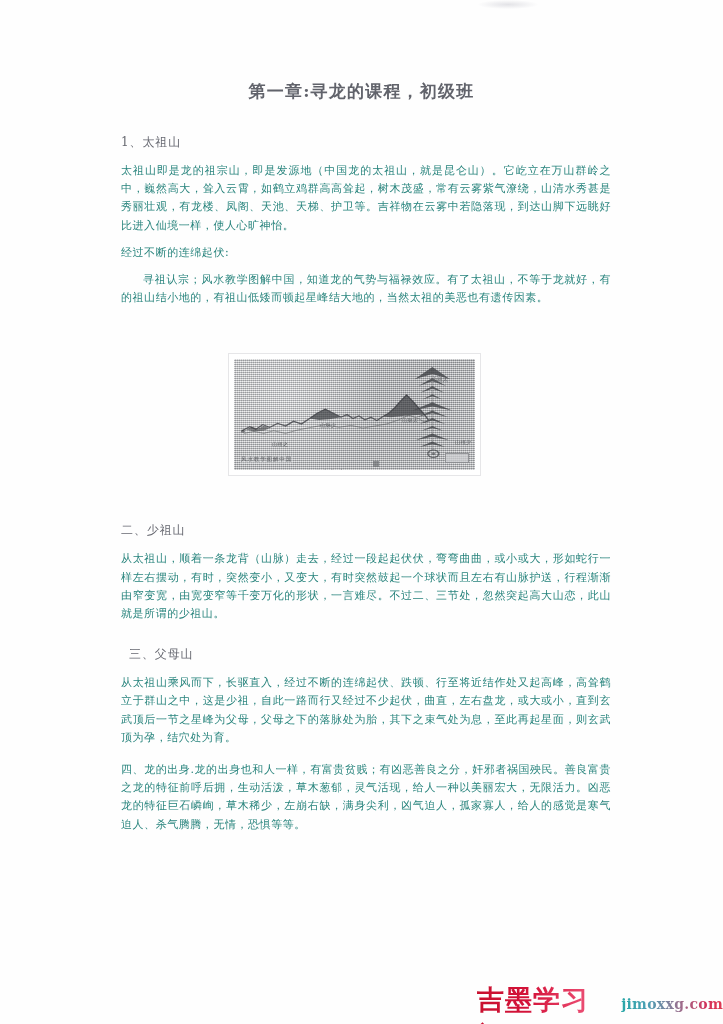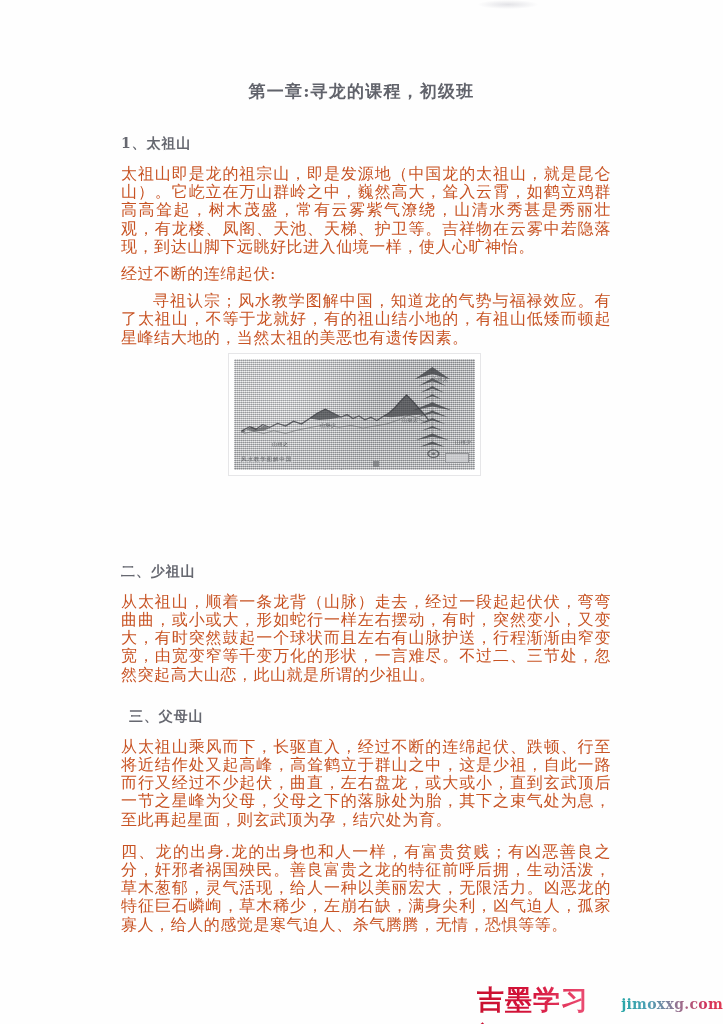--- a/index.html
+++ b/index.html
@@ -45,39 +45,39 @@
 
   .body-col {
     position: absolute;
     top: 133px;
     left: 121px;
     width: 490px;
   }
 
   .h-sec {
     font-family: "DejaVu Serif", serif;
-    font-size: 14px;
-    font-weight: 700;
+    font-size: 12px;
+    font-weight: 400;
     letter-spacing: 0.9px;
     color: #5b5d66;
     opacity: 0.93;
     margin: 0 0 11px 0;
     line-height: 1.5;
   }
   .h-sec.gap {
     margin-top: 22px;
     margin-left: 8px;
   }
 
   .p-body {
     font-family: "DejaVu Serif", serif;
-    font-size: 16px;
+    font-size: 11px;
     line-height: 18.2px;
     letter-spacing: 0.55px;
-    color: #c2410c;
+    color: #0f766e;
     opacity: 0.9;
     margin: 0 0 14px 0;
     text-align: justify;
     text-justify: inter-ideograph;
   }
   .p-body.indent {
     text-indent: 2em;
   }
   .p-body.tight {
     margin-bottom: 9px;

